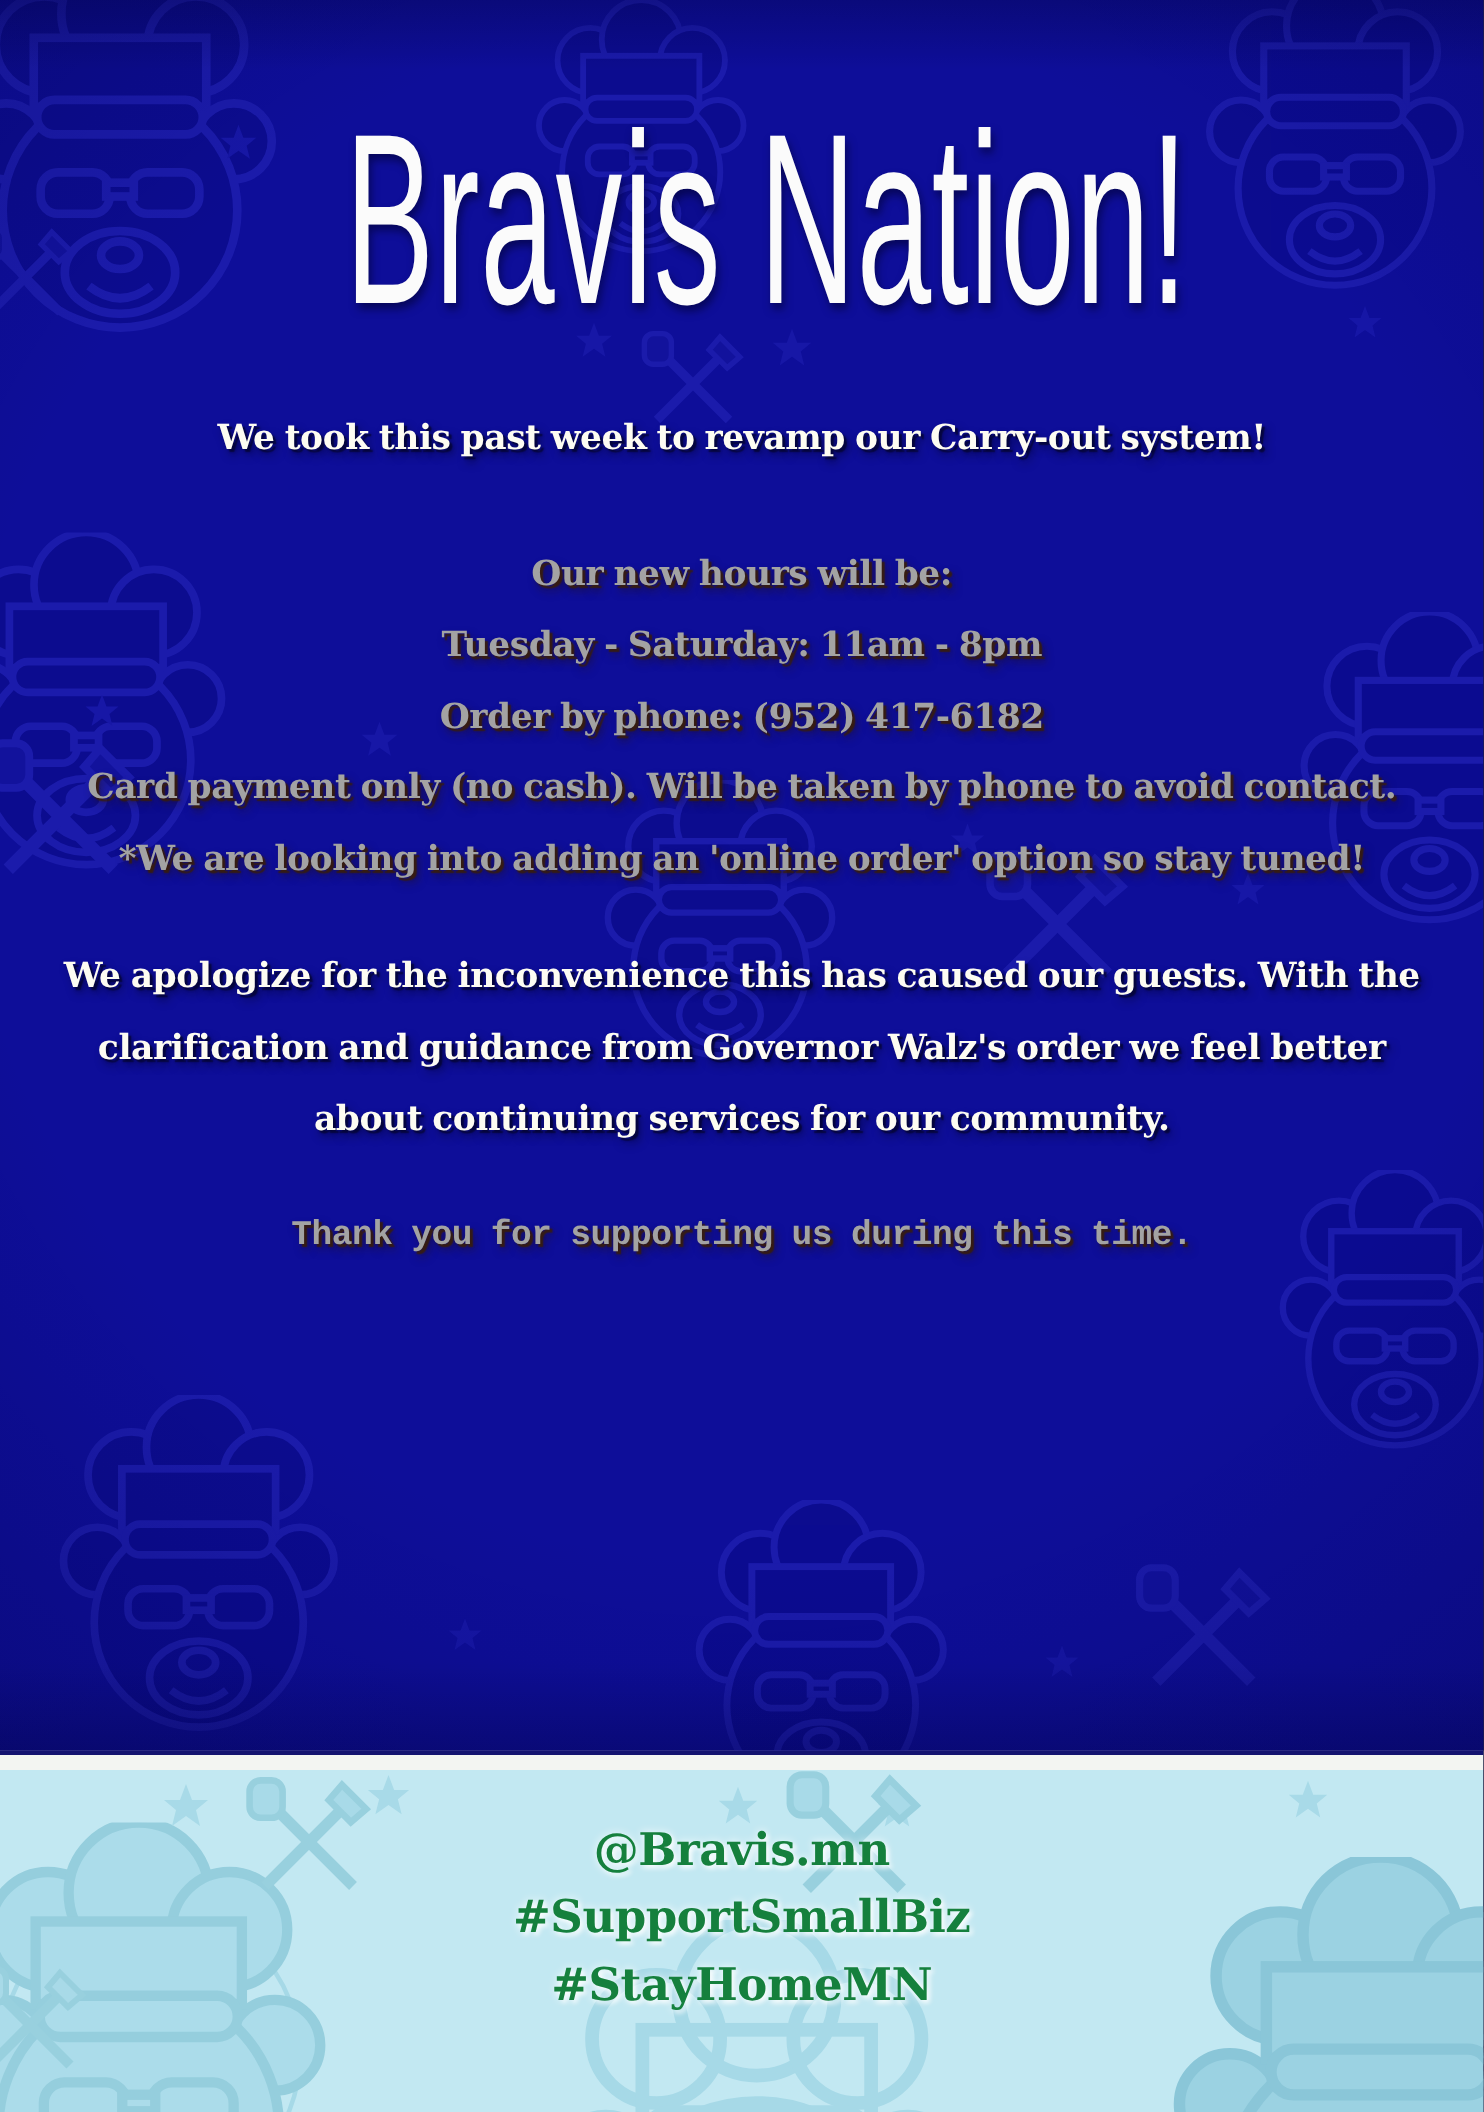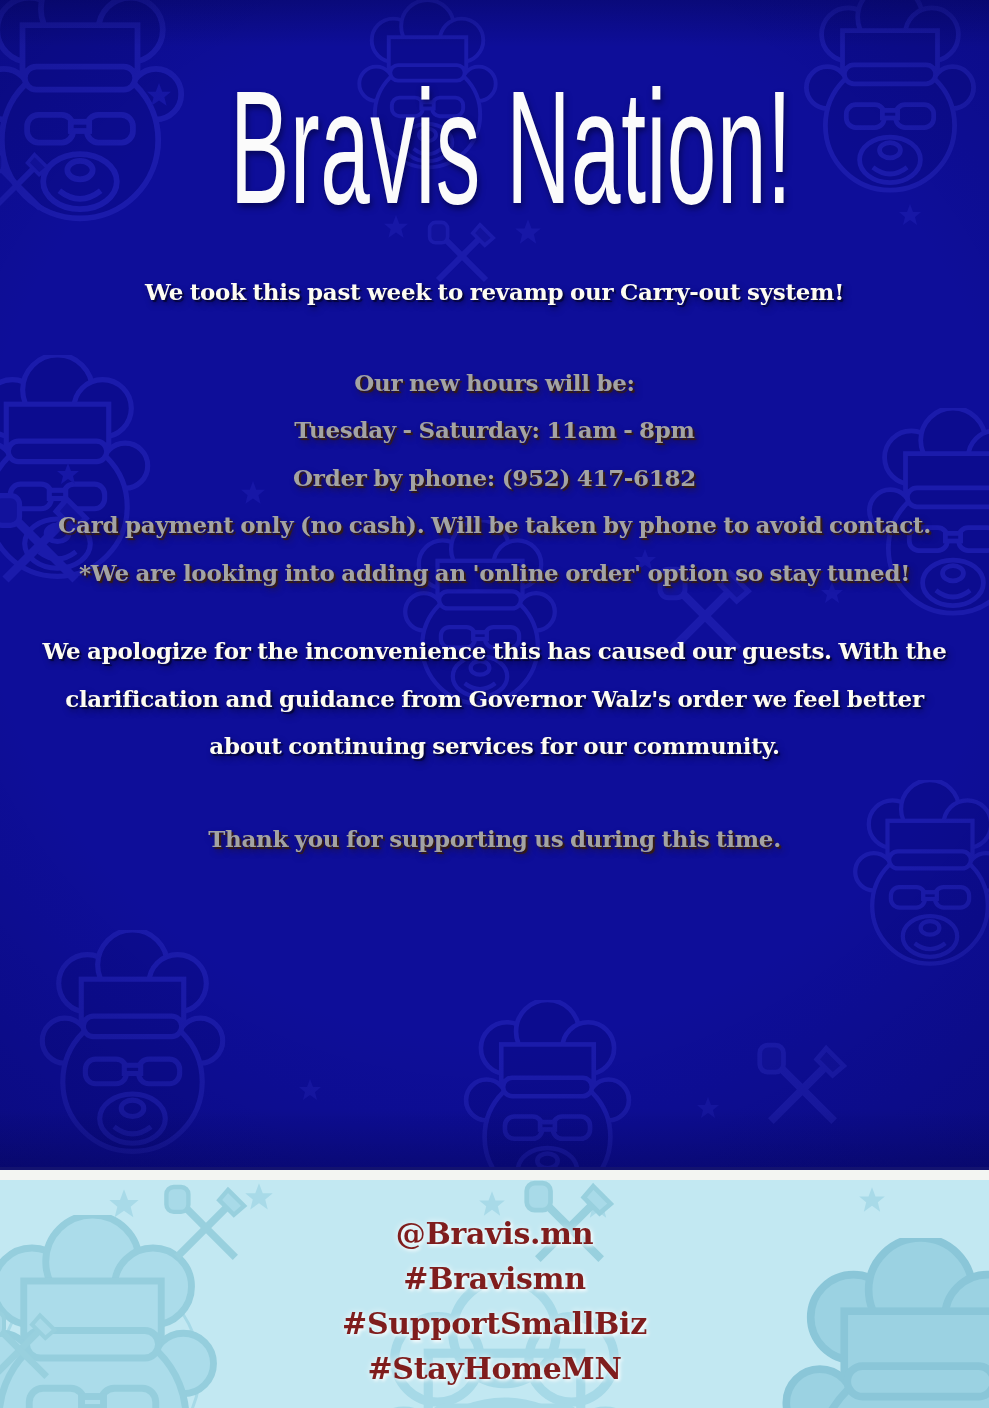--- a/index.html
+++ b/index.html
@@ -61,21 +61,21 @@
     color:#fdfcf2;
     text-shadow:2px 2px 1px rgba(5,5,50,.85), 3px 4px 6px rgba(0,0,30,.5);
   }
   .yellow-text{
     color:#a3a3a3;
     text-shadow:2px 2px 1px rgba(60,30,0,.85), 3px 4px 6px rgba(40,20,0,.5);
   }
   .intro{margin-top:20px;}
   .hours-block{margin-top:43px;}
   .apology{margin-top:31px;}
-  .thanks{margin-top:45px;}
+  .thanks{margin-top:30px;font-family:Liberation Mono, monospace;}
 
   
   .divider-band{
     width:100%;height:13px;
     background:#f3f5f2;
     border-top:3px solid #131370;
     box-sizing:border-box;
   }
 
   
@@ -90,21 +90,21 @@
   .wm-footer .wm-bear-outline{fill:none;stroke:#a6d9e7;stroke-width:3;}
   .wm-footer .wm-star{fill:#a8dae8;stroke:none;}
   .wm-footer .wm-ut{fill:#a8dae8;stroke:#98d0de;stroke-width:3;}
   .social{
     position:relative;z-index:2;
     padding-top:31px;
     text-align:center;
     font-weight:bold;
     font-size:30px;
     line-height:45px;
-    color:#7f1d1d;
+    color:#15803d;
     letter-spacing:-.3px;
     text-shadow:0 0 6px rgba(255,255,255,.95), 2px 2px 3px rgba(255,255,255,.7);
   }
   .social span{display:block;}
 </style>
 </head>
 <body>
 
 <div class="poster">
 
@@ -211,19 +211,18 @@
       <use href="#sym-star" x="584" y="12" width="28" height="28" class="wm-star"></use>
       <use href="#sym-star" x="858" y="6" width="28" height="28" class="wm-star"></use>
 
       <use href="#sym-utensils" x="162" y="4" width="88" height="88" class="wm-ut"></use>
       <use href="#sym-utensils" x="522" y="0" width="95" height="95" class="wm-ut"></use>
       <use href="#sym-utensils" x="-20" y="130" width="80" height="80" class="wm-ut"></use>
     </svg>
 
     <div class="social">
       <span>@Bravis.mn</span>
-      <span>#Bravismn</span>
       <span>#SupportSmallBiz</span>
       <span>#StayHomeMN</span>
     </div>
   </div>
 
 </div>
 
 </body></html>

